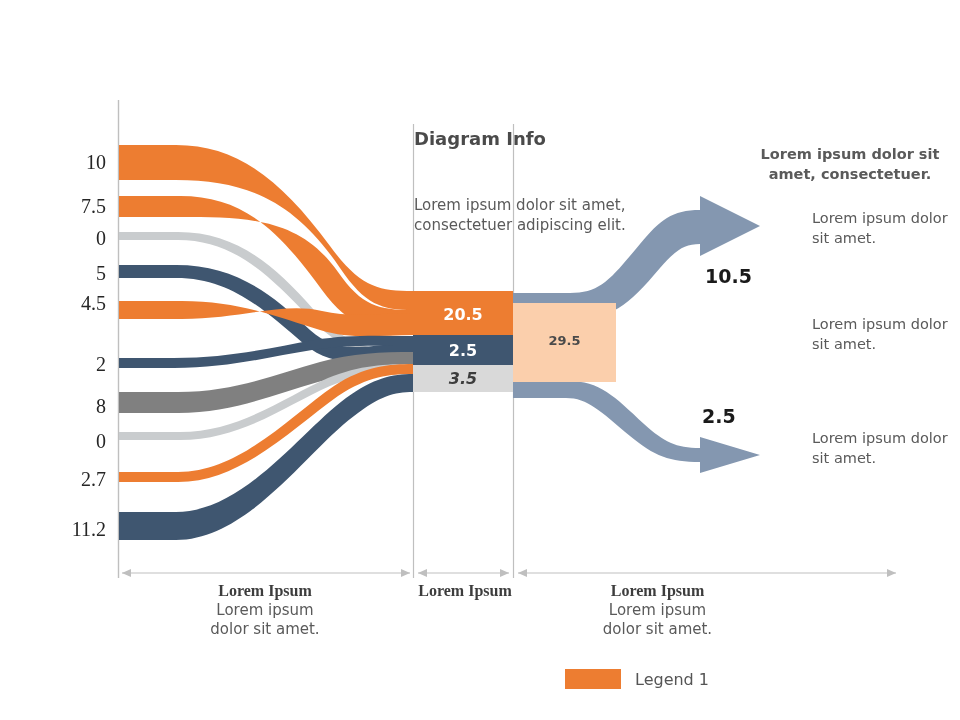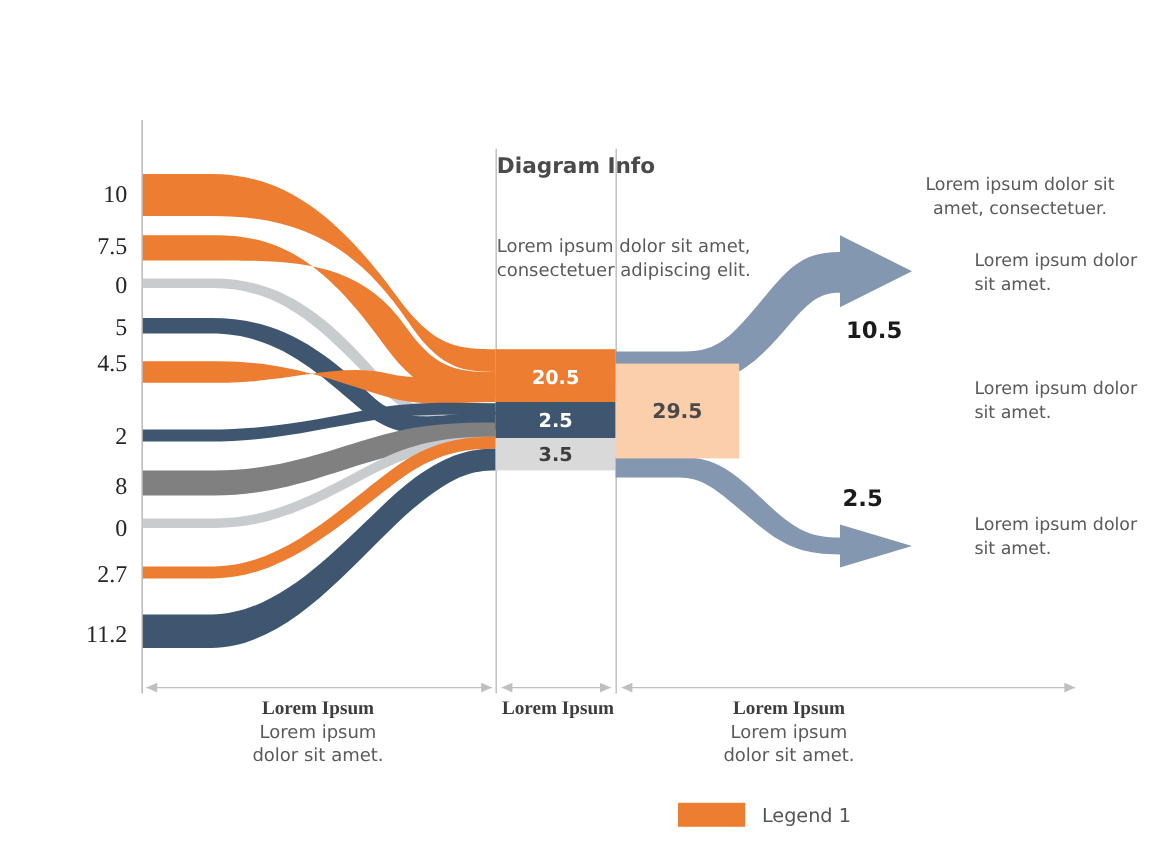--- a/index.html
+++ b/index.html
@@ -74,20 +74,21 @@
     font-size: 14.5px;
     color: #5a5a5a;
     line-height: 1.35;
     font-family: "DejaVu Sans", sans-serif;
   }
   #right-text-0 {
     left: 752px;
     top: 145px;
     width: 196px;
     text-align: center;
+    font-weight: bold;
   }
   #right-text-1 {
     left: 812px;
     top: 209px;
     width: 150px;
     text-align: left;
   }
   #right-text-2 {
     left: 812px;
     top: 315px;
@@ -122,21 +123,21 @@
     font-family: "DejaVu Sans", sans-serif;
   }
 
   
   #peach-value {
     position: absolute;
     left: 513px;
     top: 333px;
     width: 103px;
     text-align: center;
-    font-size: 17px;
+    font-size: 13px;
     font-weight: bold;
     color: #4a4a4a;
     font-family: "DejaVu Sans", sans-serif;
   }
 
   
   .cat-caption {
     position: absolute;
     text-align: center;
   }
@@ -269,21 +270,21 @@
   <div class="axis-label" style="left:60px; top:262px;">5</div>
   <div class="axis-label" style="left:60px; top:292px;">4.5</div>
   <div class="axis-label" style="left:60px; top:353px;">2</div>
   <div class="axis-label" style="left:60px; top:395px;">8</div>
   <div class="axis-label" style="left:60px; top:430px;">0</div>
   <div class="axis-label" style="left:60px; top:468px;">2.7</div>
   <div class="axis-label" style="left:60px; top:518px;">11.2</div>
 
   <div class="node-value" style="left:413px; top:305px; color:#FFFFFF;">20.5</div>
   <div class="node-value" style="left:413px; top:341px; color:#FFFFFF;">2.5</div>
-  <div class="node-value" style="left:413px; top:369px; color:#3D3D3D;">3.5</div>
+  <div class="node-value" style="left:413px; top:369px; color:#3D3D3D;font-style:italic;">3.5</div>
 
   <div id="peach-value">29.5</div>
 
   <div id="info-block">
     <div id="info-title">Diagram Info</div>
     <div id="info-body">Lorem ipsum dolor sit amet, consectetuer adipiscing elit.</div>
   </div>
 
   <div class="right-text" id="right-text-0">Lorem ipsum dolor sit amet, consectetuer.</div>
   <div class="right-text" id="right-text-1">Lorem ipsum dolor sit amet.</div>

